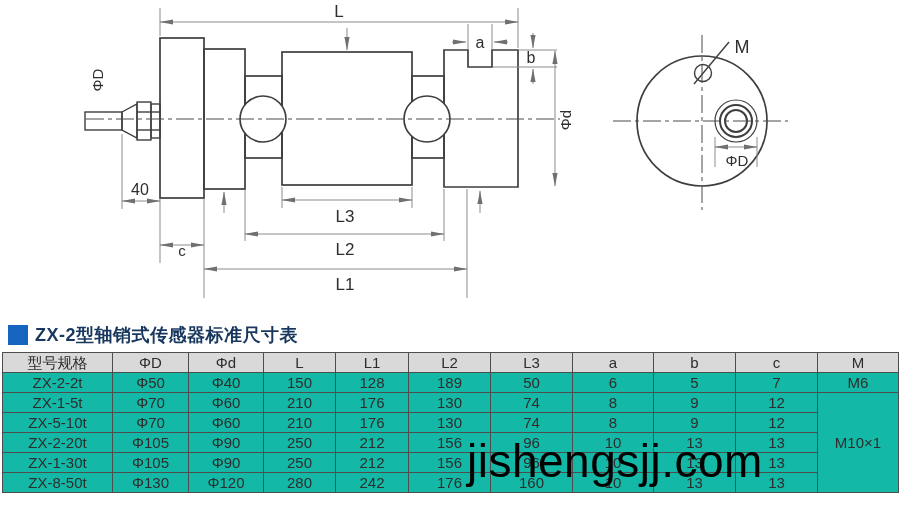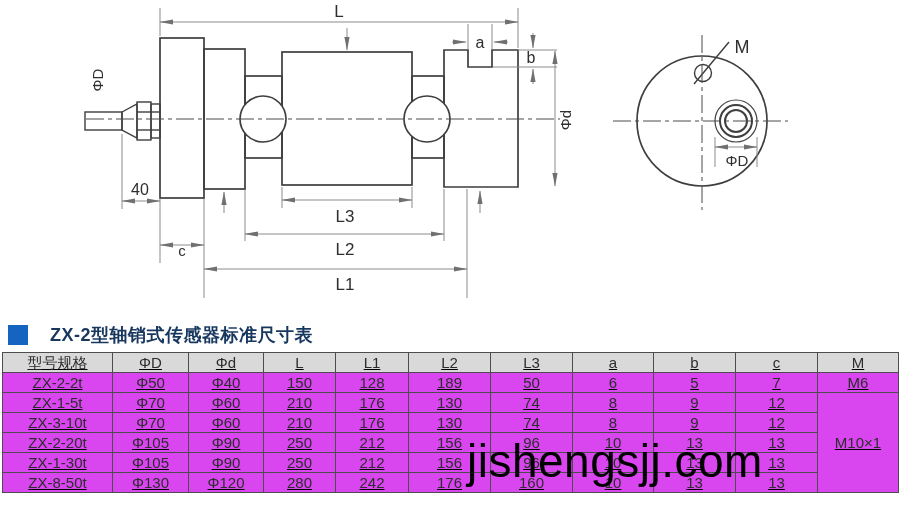--- a/index.html
+++ b/index.html
@@ -6,26 +6,26 @@
   body{
     width:900px;height:510px;position:relative;background:#ffffff;
     font-family:"Liberation Sans",sans-serif;overflow:hidden;
   }
   svg.drawing{position:absolute;top:0;left:0;}
   .obj{stroke:#3e3e3e;stroke-width:1.7;fill:none;}
   .obj2{stroke:#3e3e3e;stroke-width:1.4;fill:none;}
   .cl{stroke:#4a4a4a;stroke-width:1;fill:none;stroke-dasharray:18 4 4 4;}
   .dim{stroke:#8b8b8b;stroke-width:1;fill:none;}
   .lbl text{fill:#2f2f2f;font-family:"Liberation Sans",sans-serif;}
-  .caption{position:absolute;top:323px;left:8px;display:flex;align-items:center;gap:22px;z-index:2;justify-content:space-between;}
+  .caption{position:absolute;top:323px;left:8px;display:flex;align-items:center;gap:7px;z-index:2;justify-content:space-between;}
   .sq{width:20px;height:20px;background:#1565c0;display:inline-block;}
   .caption-text{font-size:18px;font-weight:700;color:#17375e;letter-spacing:.5px;white-space:nowrap;}
   table.dims{
     position:absolute;top:352px;left:2px;width:896px;
-    border-collapse:collapse;table-layout:fixed;z-index:1;background:#d946ef;text-decoration:underline;
+    border-collapse:collapse;table-layout:fixed;z-index:1;background:#14b8a6;
   }
   table.dims th,table.dims td{
     border:1px solid #4d4d4d;text-align:center;vertical-align:middle;
     padding:0;height:19px;font-size:15px;line-height:19px;color:#2d2d2d;font-weight:400;
   }
   table.dims th{background:#d9d9d9;}
   .watermark{
     position:absolute;top:438px;left:467px;font-size:46px;line-height:1;
     color:#000;z-index:5;white-space:nowrap;letter-spacing:0.5px;
   }
@@ -190,21 +190,21 @@
         <td>210</td>
         <td>176</td>
         <td>130</td>
         <td>74</td>
         <td>8</td>
         <td>9</td>
         <td>12</td>
         <td rowspan="5">M10×1</td>
       </tr>
       <tr>
-        <td>ZX-3-10t</td>
+        <td>ZX-5-10t</td>
         <td>Φ70</td>
         <td>Φ60</td>
         <td>210</td>
         <td>176</td>
         <td>130</td>
         <td>74</td>
         <td>8</td>
         <td>9</td>
         <td>12</td>
       </tr>

